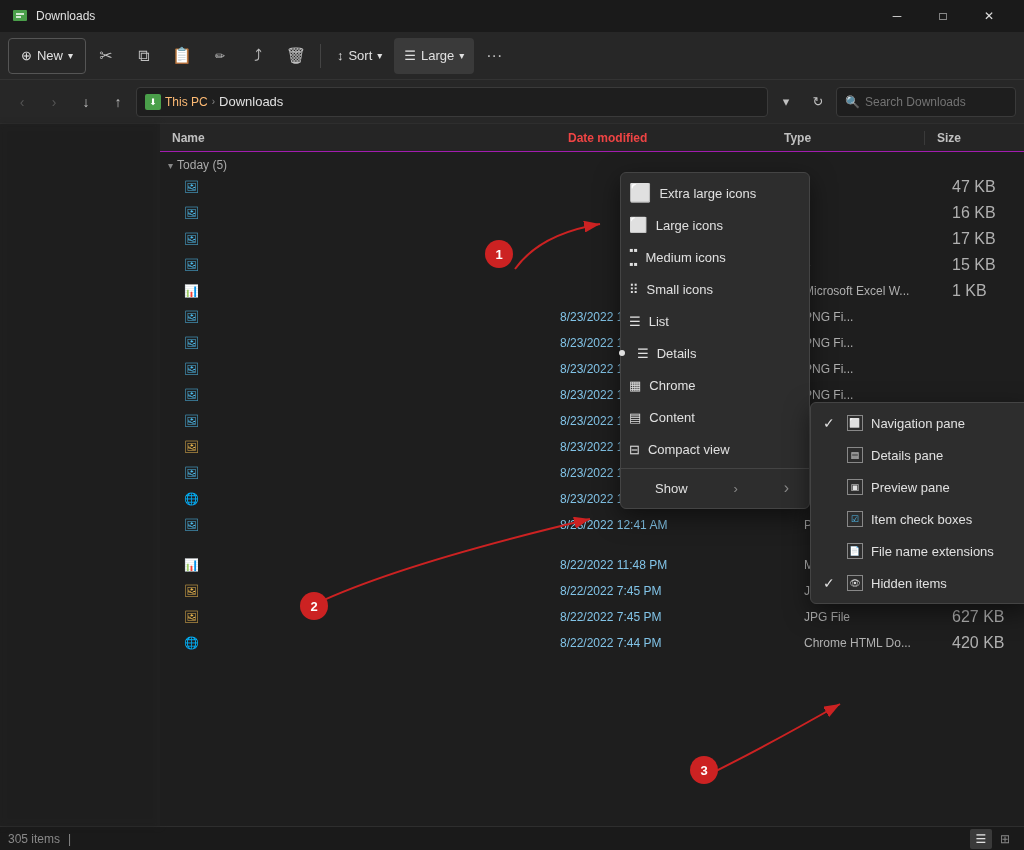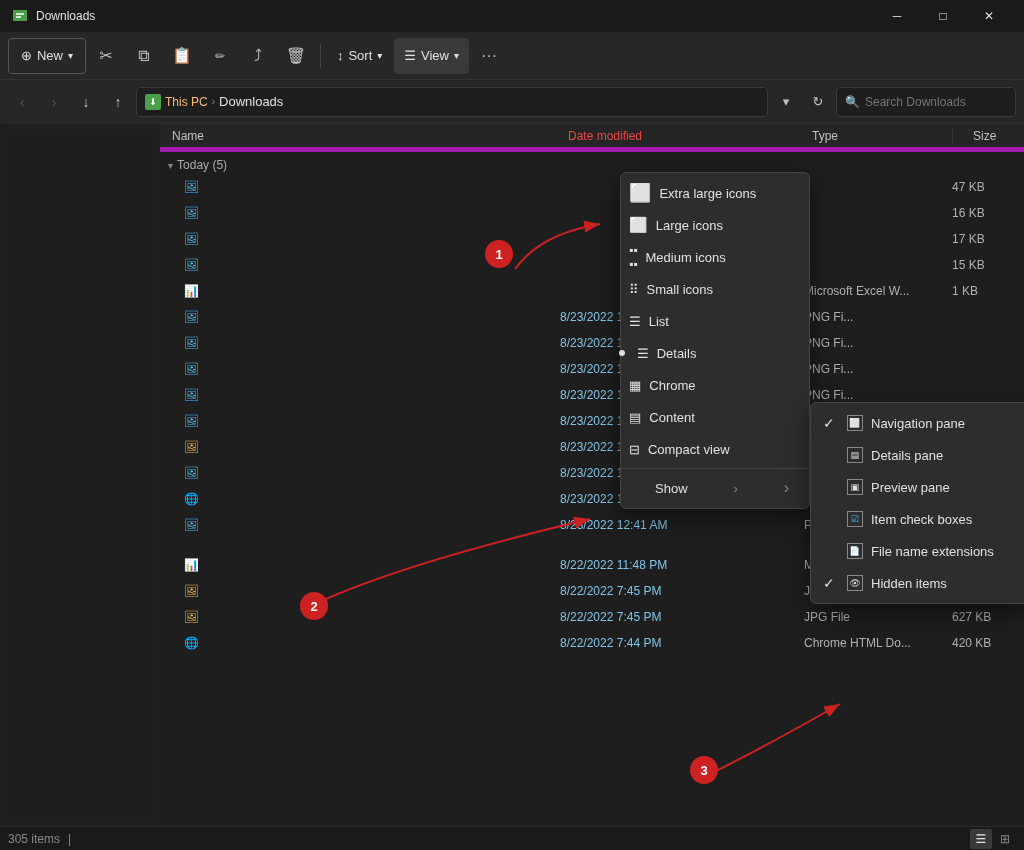--- a/index.html
+++ b/index.html
@@ -193,45 +193,46 @@
       overflow: hidden;
       position: relative;
     }
 
     
     .col-headers {
       height: 28px;
       background: #252525;
       display: flex;
       align-items: center;
-      border-bottom: 5px solid #a21caf;
+      border-bottom: 1px solid #a21caf;
       padding-left: 8px;
+      font-weight: bold;
     }
     .col-name {
       width: 400px;
       font-size: 12px;
       color: #c0c0c0;
       padding: 0 4px;
     }
     .col-date {
       flex: 1;
       font-size: 12px;
       color: #ef4444;
     }
     .col-type {
       width: 140px;
       font-size: 12px;
       color: #c0c0c0;
     }
     .col-size {
-      width: 72px;
+      width: 100px;
       font-size: 12px;
       color: #c0c0c0;
       border-left: 1px solid #3a3a3a;
-      padding-left: 20px;
+      padding-left: 12px;
     }
 
     
     .file-list {
       overflow-y: auto;
       height: calc(100% - 28px);
       padding-bottom: 4px;
     }
     .group-header {
       display: flex;
@@ -265,21 +266,21 @@
       font-size: 12px;
       color: #82c4e8;
     }
     .file-type {
       width: 140px;
       font-size: 12px;
       color: #b0b0b0;
     }
     .file-size {
       width: 80px;
-      font-size: 12px;
+      font-size: 16px;
       color: #b0b0b0;
       padding-left: 8px;
     }
 
     
     .status-bar {
       height: 24px;
       background: #1a1a1a;
       display: flex;
       align-items: center;
@@ -435,21 +436,21 @@
   <div class="toolbar-icon-btn">⤴</div>
   <div class="toolbar-icon-btn">🗑</div>
   <div class="toolbar-sep"></div>
   <div class="toolbar-btn">
     <span>↕</span>
     <span>Sort</span>
     <span style="font-size:10px">▾</span>
   </div>
   <div class="toolbar-btn" style="background:#3a3a3a;">
     <span>☰</span>
-    <span>View</span>
+    <span>Large</span>
     <span style="font-size:10px">▾</span>
   </div>
   <div class="toolbar-icon-btn">···</div>
 </div>
 
 <div class="address-bar">
   <div class="nav-btn disabled">‹</div>
   <div class="nav-btn disabled">›</div>
   <div class="nav-btn">↓</div>
   <div class="nav-btn">↑</div>

